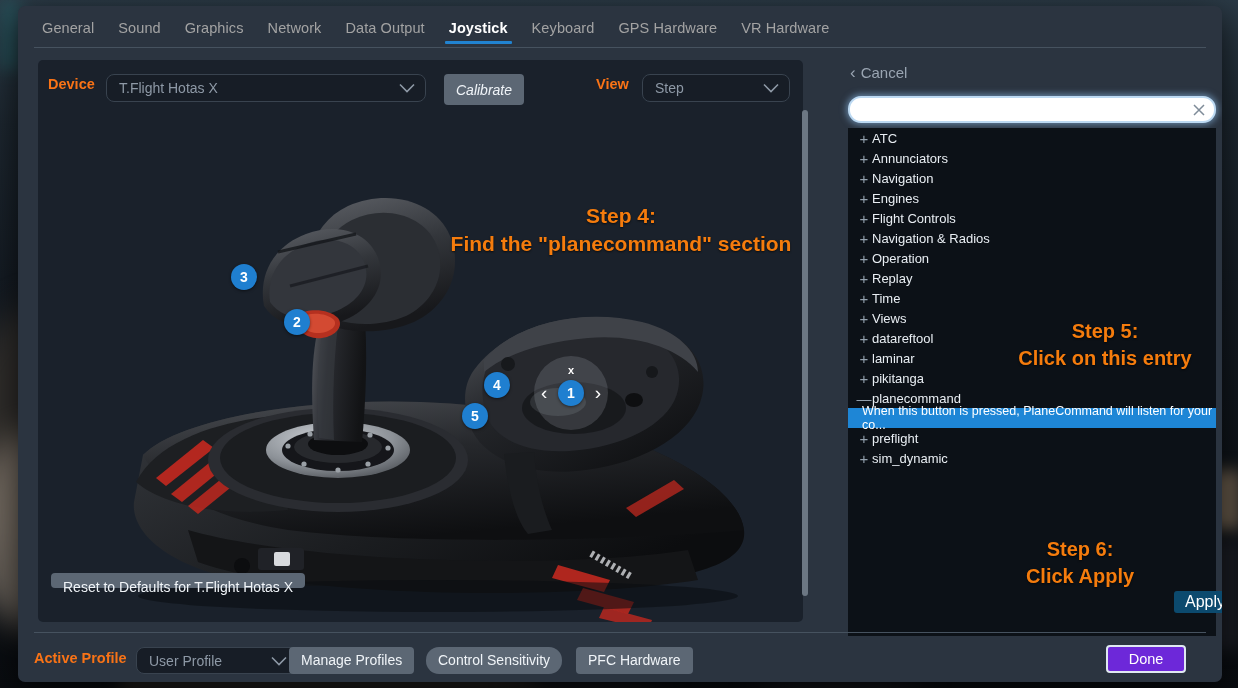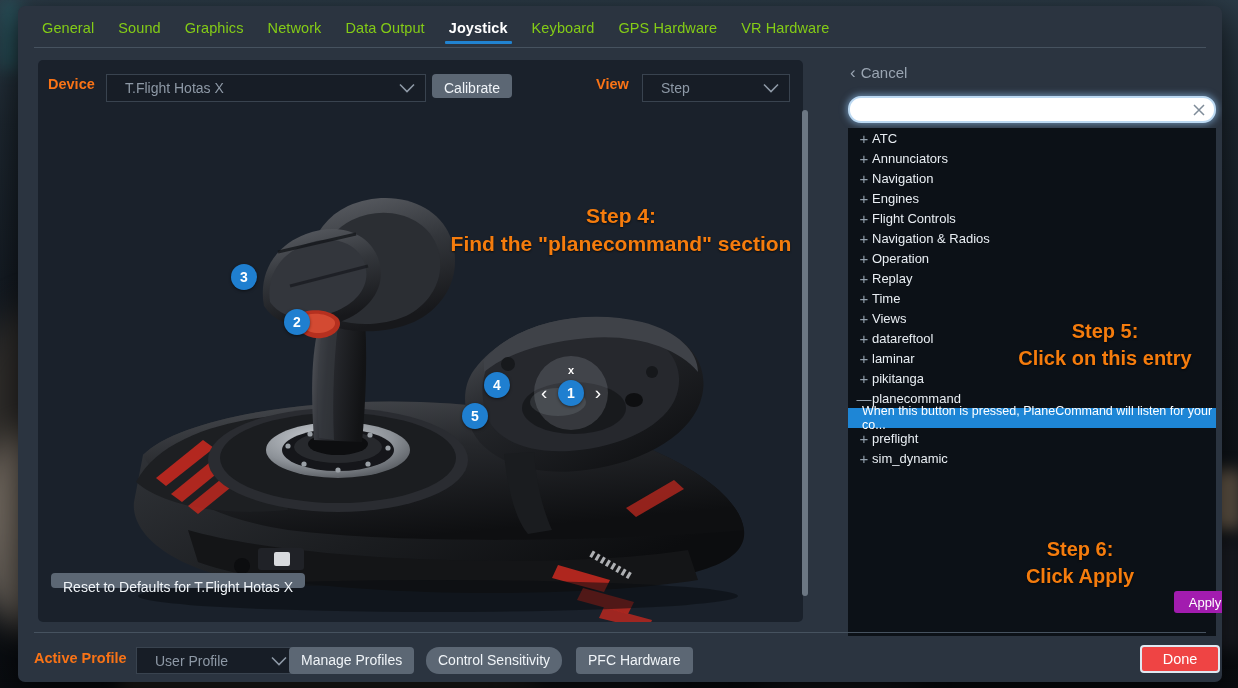--- a/index.html
+++ b/index.html
@@ -24,49 +24,49 @@
     position:absolute;left:18px;top:6px;width:1204px;height:676px;
     background:#2b3440;border-radius:7px;
     box-shadow:0 10px 34px rgba(0,0,0,.72);
     overflow:hidden;
   }
 
   
   .tabbar{position:absolute;left:0;top:0;width:1204px;height:44px;}
   .tabs{position:absolute;left:12px;top:14px;display:flex;align-items:flex-start;}
   .tab{
-    position:relative;color:#84cc16;font-size:14.5px;padding:0 12px 8px 12px;
+    position:relative;color:#a3a3a3;font-size:14.5px;padding:0 12px 8px 12px;
     white-space:nowrap;cursor:pointer;letter-spacing:.1px;
   }
   .tab.active{color:#ffffff;font-weight:bold;}
   .tab.active .tab-underline{
     position:absolute;left:8px;right:8px;bottom:0;height:3px;background:#2183d1;border-radius:1px;
   }
   .tabrule{position:absolute;left:16px;right:16px;top:41px;height:1px;background:#46525f;}
 
   
   .leftpanel{
     position:absolute;left:20px;top:54px;width:765px;height:562px;
     background:#1a212b;border-radius:5px;overflow:hidden;
   }
   .devrow{position:absolute;left:0;top:0;width:765px;height:50px;}
   .lbl{color:#f97316;font-size:14.5px;font-weight:bold;}
   .device-label{position:absolute;left:10px;top:16px;}
   .combo{
-    position:absolute;background:#171d26;border:1px solid #39434f;border-radius:0;
+    position:absolute;background:#171d26;border:1px solid #39434f;border-radius:8px;
     color:#8e99a6;font-size:14px;display:flex;align-items:center;
-    padding-left:18px;box-sizing:border-box;cursor:pointer;
+    padding-left:12px;box-sizing:border-box;cursor:pointer;
   }
   .combo .chev{position:absolute;right:10px;top:50%;transform:translateY(-50%);}
   .device-combo{left:68px;top:14px;width:320px;height:28px;}
   .btn{
     background:#5c6774;color:#f0f4f8;font-size:14px;border:none;border-radius:4px;
     padding:6px 12px;cursor:pointer;font-family:inherit;white-space:nowrap;
   }
-  .calibrate-btn{position:absolute;left:394px;top:14px;height:24px;line-height:16px;}
+  .calibrate-btn{position:absolute;left:406px;top:14px;height:31px;line-height:16px;font-style:italic;}
   .view-label{position:absolute;left:558px;top:16px;}
   .view-combo{left:604px;top:14px;width:148px;height:28px;}
 
   
   .stage{position:absolute;left:0;top:50px;width:765px;height:512px;}
   .jsvg{position:absolute;left:0;top:0;}
 
   
   .ann{position:absolute;color:#f57c0d;font-weight:bold;text-align:center;
        text-shadow:0 1px 2px rgba(0,0,0,.65);}
@@ -114,35 +114,35 @@
   .listbox{position:absolute;left:18px;top:72px;width:368px;height:508px;
     background:#0c1117;overflow:hidden;}
   .row{height:20px;display:flex;align-items:center;padding-left:8px;cursor:pointer;
     color:#e9eef3;font-size:13px;}
   .row .tw{width:16px;color:#93a0ad;font-size:15px;line-height:1;flex:none;text-align:center;}
   .row.sel{background:#1e86d6;color:#ffffff;padding-left:14px;font-size:12.5px;}
 
   .ann5{left:160px;top:262px;width:230px;font-size:20px;line-height:27px;}
   .ann6{left:150px;top:480px;width:200px;font-size:20px;line-height:27px;}
   .apply-btn{position:absolute;left:344px;top:535px;width:62px;height:22px;
-    background:#a21caf;color:#fff;border:none;border-radius:3px;font-size:13px;
+    background:#0c4a6e;color:#fff;border:none;border-radius:3px;font-size:16px;
     font-family:inherit;cursor:pointer;padding:0;}
 
   
   .botrule{position:absolute;left:16px;right:16px;top:626px;height:1px;background:#46525f;}
   .botbar{position:absolute;left:0;top:627px;width:1204px;height:49px;}
   .ap-label{position:absolute;left:16px;top:17px;}
   .ap-combo{left:118px;top:14px;width:162px;height:27px;}
   .bb{position:absolute;top:14px;height:27px;line-height:15px;}
   .manage{left:271px;}
   .sens{left:408px;border-radius:13px;}
   .pfc{left:558px;}
   .done-btn{
-    position:absolute;left:1122px;top:12px;width:80px;height:28px;
-    background:#ef4444;color:#fff;border:2px solid #dfe8f1;border-radius:4px;
+    position:absolute;left:1088px;top:12px;width:80px;height:28px;
+    background:#6d28d9;color:#fff;border:2px solid #dfe8f1;border-radius:4px;
     font-size:14.5px;font-family:inherit;cursor:pointer;padding:0;
   }
 </style>
 </head>
 <body>
 
 <div id="root">
 
   <div class="backdrop">
     <div class="bd-blob" style="left:-40px;top:300px;width:190px;height:260px;background:#3a3530;"></div>

